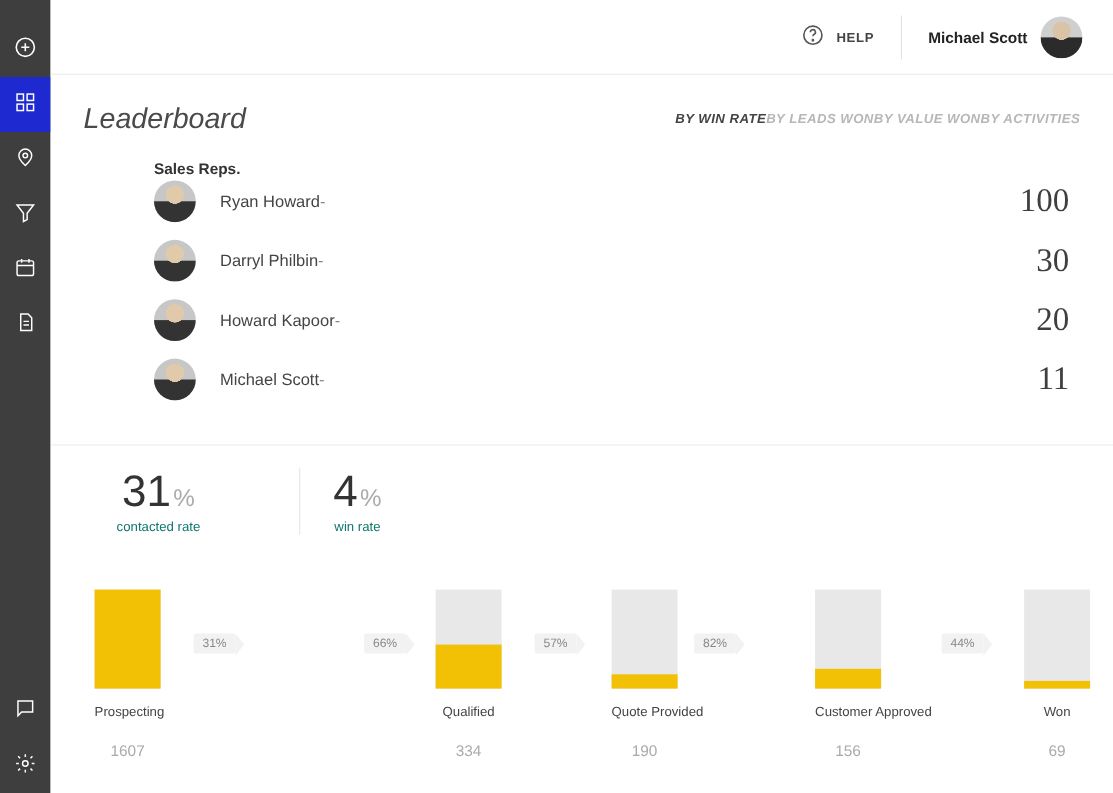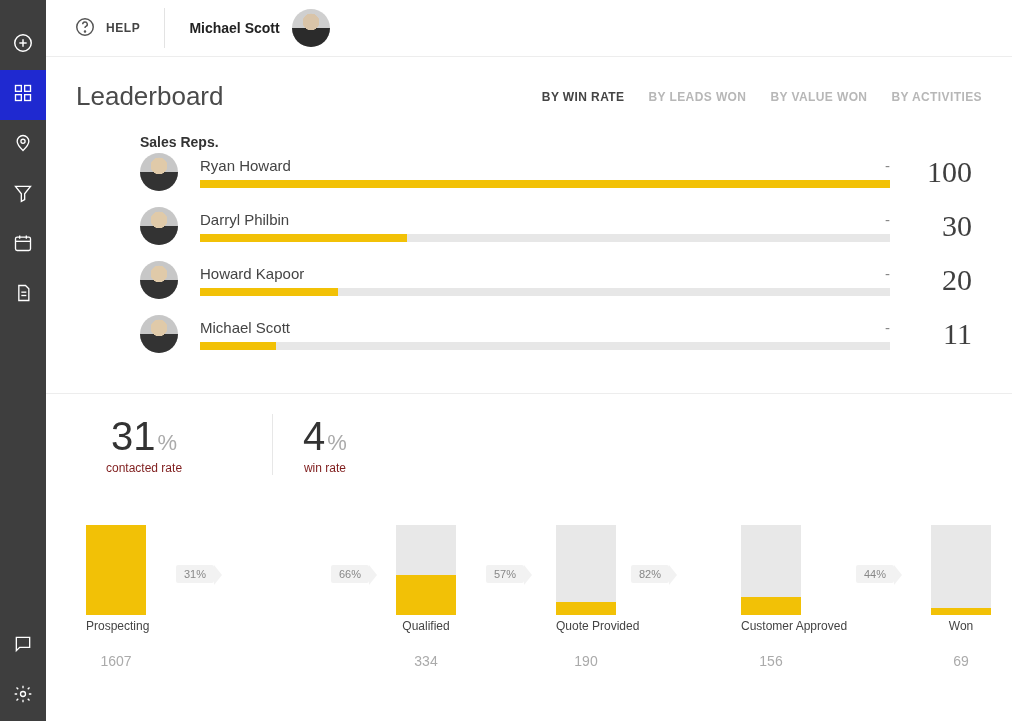--- a/index.html
+++ b/index.html
@@ -39,24 +39,24 @@
   
   .main {
     position: absolute;
     left: 46px; right: 0; top: 0; bottom: 0;
     background: #fff;
     overflow: hidden;
   }
 
   
   .topbar {
-    height: 57px;
-    display: flex;
-    align-items: center;
-    justify-content: flex-start;
+    height: 68px;
+    display: flex;
+    align-items: center;
+    justify-content: flex-end;
     padding: 0 28px;
     border-bottom: 1px solid #ededed;
     gap: 24px;
   }
   .help-group {
     display: flex;
     align-items: center;
     gap: 10px;
     color: #444;
     font-size: 12px;
@@ -91,29 +91,29 @@
   }
 
   
   .section {
     padding: 24px 30px 10px 30px;
   }
   .section-head {
     display: flex;
     align-items: center;
     justify-content: space-between;
+    font-style: italic;
   }
   .section-title {
     font-size: 26px;
     font-weight: 300;
     color: #4a4a4a;
   }
   .tabs {
     display: flex;
-    gap: 24px;
     font-size: 12px;
     font-weight: 700;
     letter-spacing: 0.4px;
     color: #b7b7b7;
   }
   .tabs .tab { cursor: pointer; }
   .tabs .tab.active { color: #444; }
 
   .leaderboard {
     margin-top: 22px;
@@ -139,21 +139,21 @@
     overflow:hidden; position:relative;
   }
   .lb-avatar::after{
     content:""; position:absolute; inset:0;
     background: radial-gradient(circle at 50% 34%, #e0caa9 0 26%, transparent 27%),
                 linear-gradient(#333,#333);
     background-size:100% 100%,100% 50%;
     background-position:0 0,0 100%;
     background-repeat:no-repeat;
   }
-  .lb-body { display:flex; flex-direction:column; gap:6px; }
+  .lb-body { display:flex; gap:6px; }
   .lb-name-row{ display:flex; justify-content:space-between; align-items:baseline;}
   .lb-name { font-size: 15px; color:#444; }
   .lb-dash { font-size: 15px; color:#888; }
   .lb-bar-track {
     height: 8px;
     background: #e7e7e7;
     border-radius: 0;
     position: relative;
   }
   .lb-bar-fill {
@@ -197,21 +197,21 @@
     font-weight: 300;
     color: #333;
   }
   .stat-pct {
     font-size: 22px;
     color: #aaa;
     margin-left: 2px;
   }
   .stat-label {
     font-size: 12px;
-    color: #7f1d1d;
+    color: #0f766e;
     margin-top: 2px;
   }
 
   
   .funnel {
     margin-top: 50px;
     position: relative;
     height: 170px;
   }
   .funnel-stage {
@@ -227,21 +227,21 @@
     margin: 0 auto;
   }
   .funnel-fill {
     position: absolute;
     left:0; right:0; bottom:0;
     background: #f2c106;
   }
   .funnel-name {
     font-size: 12px;
     color: #444;
-    margin-top: 4px;
+    margin-top: 14px;
     white-space: nowrap;
     position:relative;
     left:50%;
     transform:translateX(-50%);
   }
   .funnel-count {
     font-size: 14px;
     color: #aaa;
     margin-top: 20px;
   }

